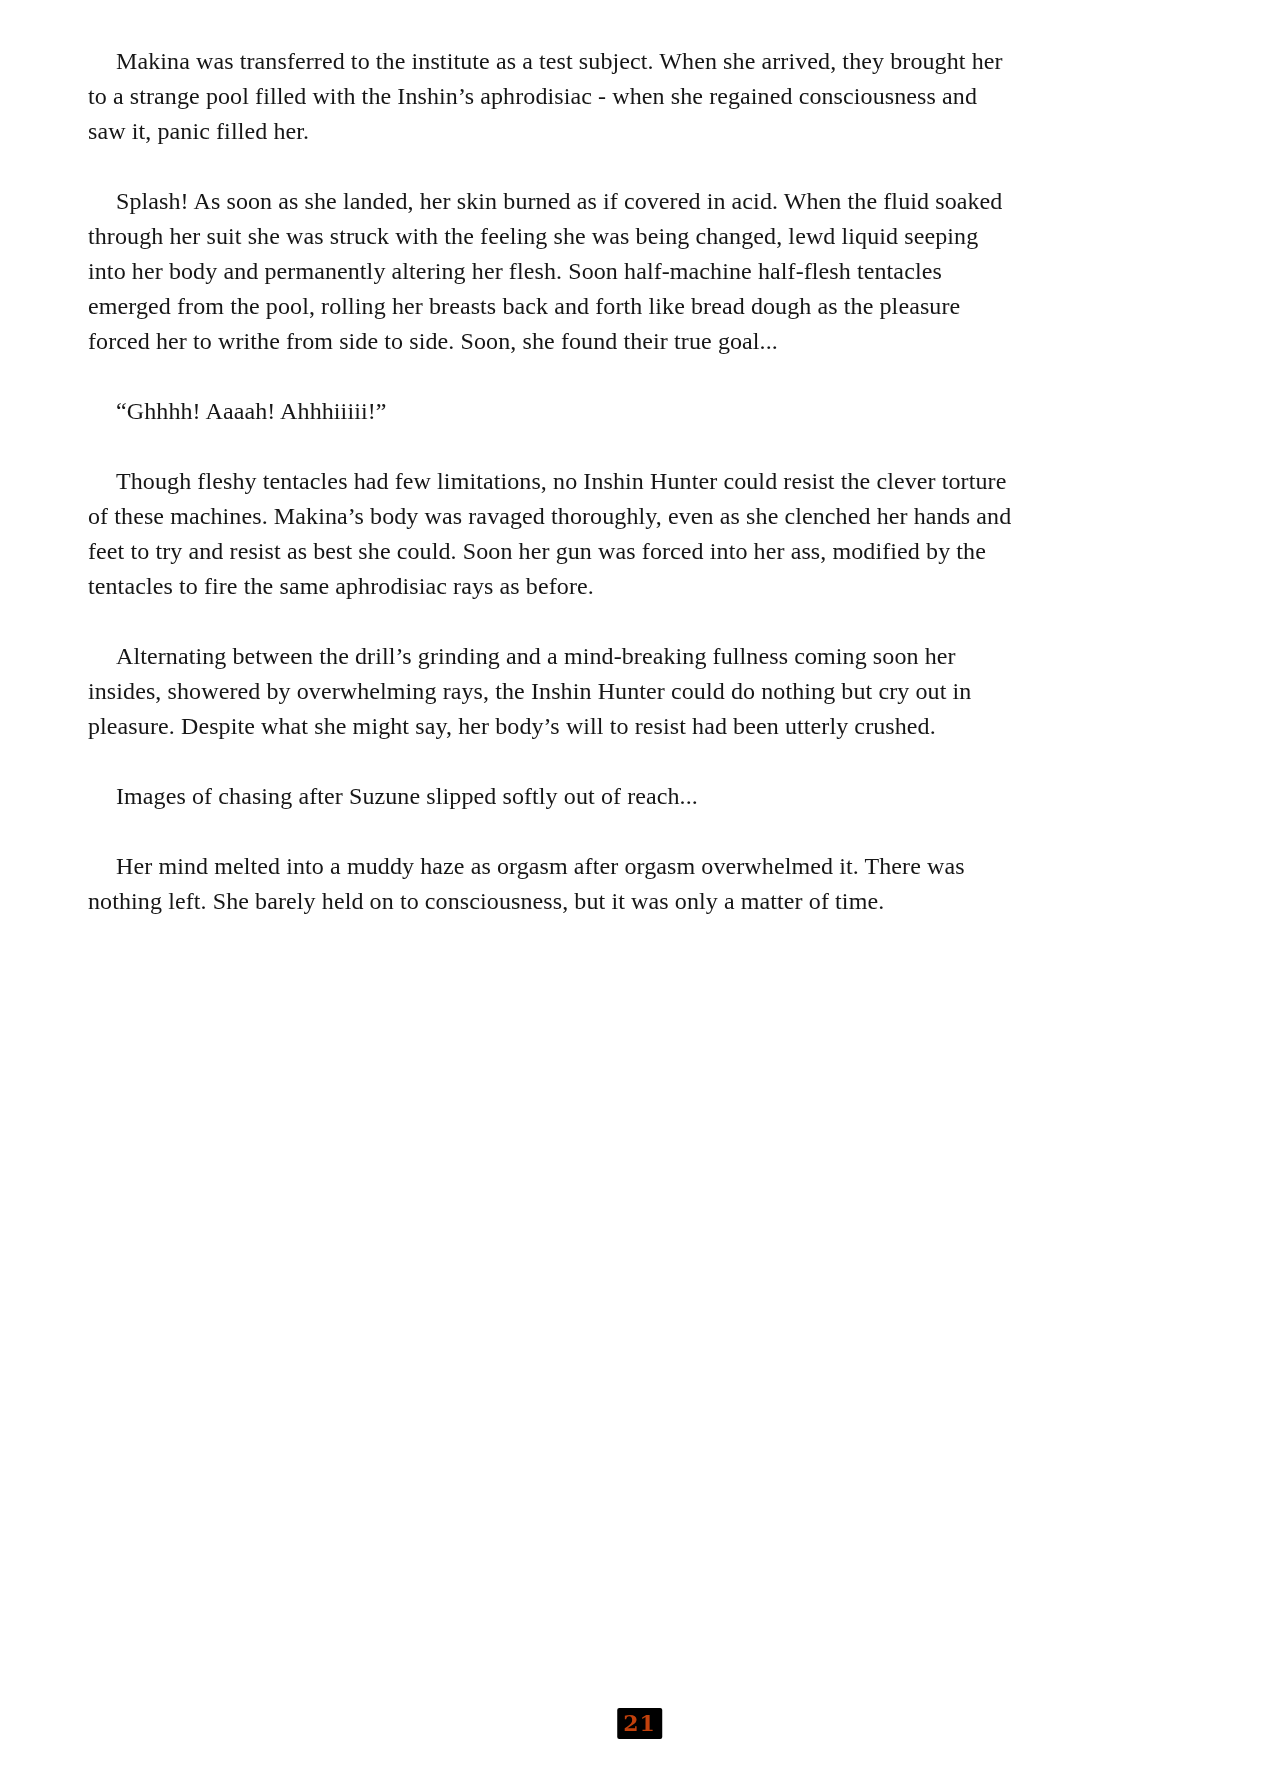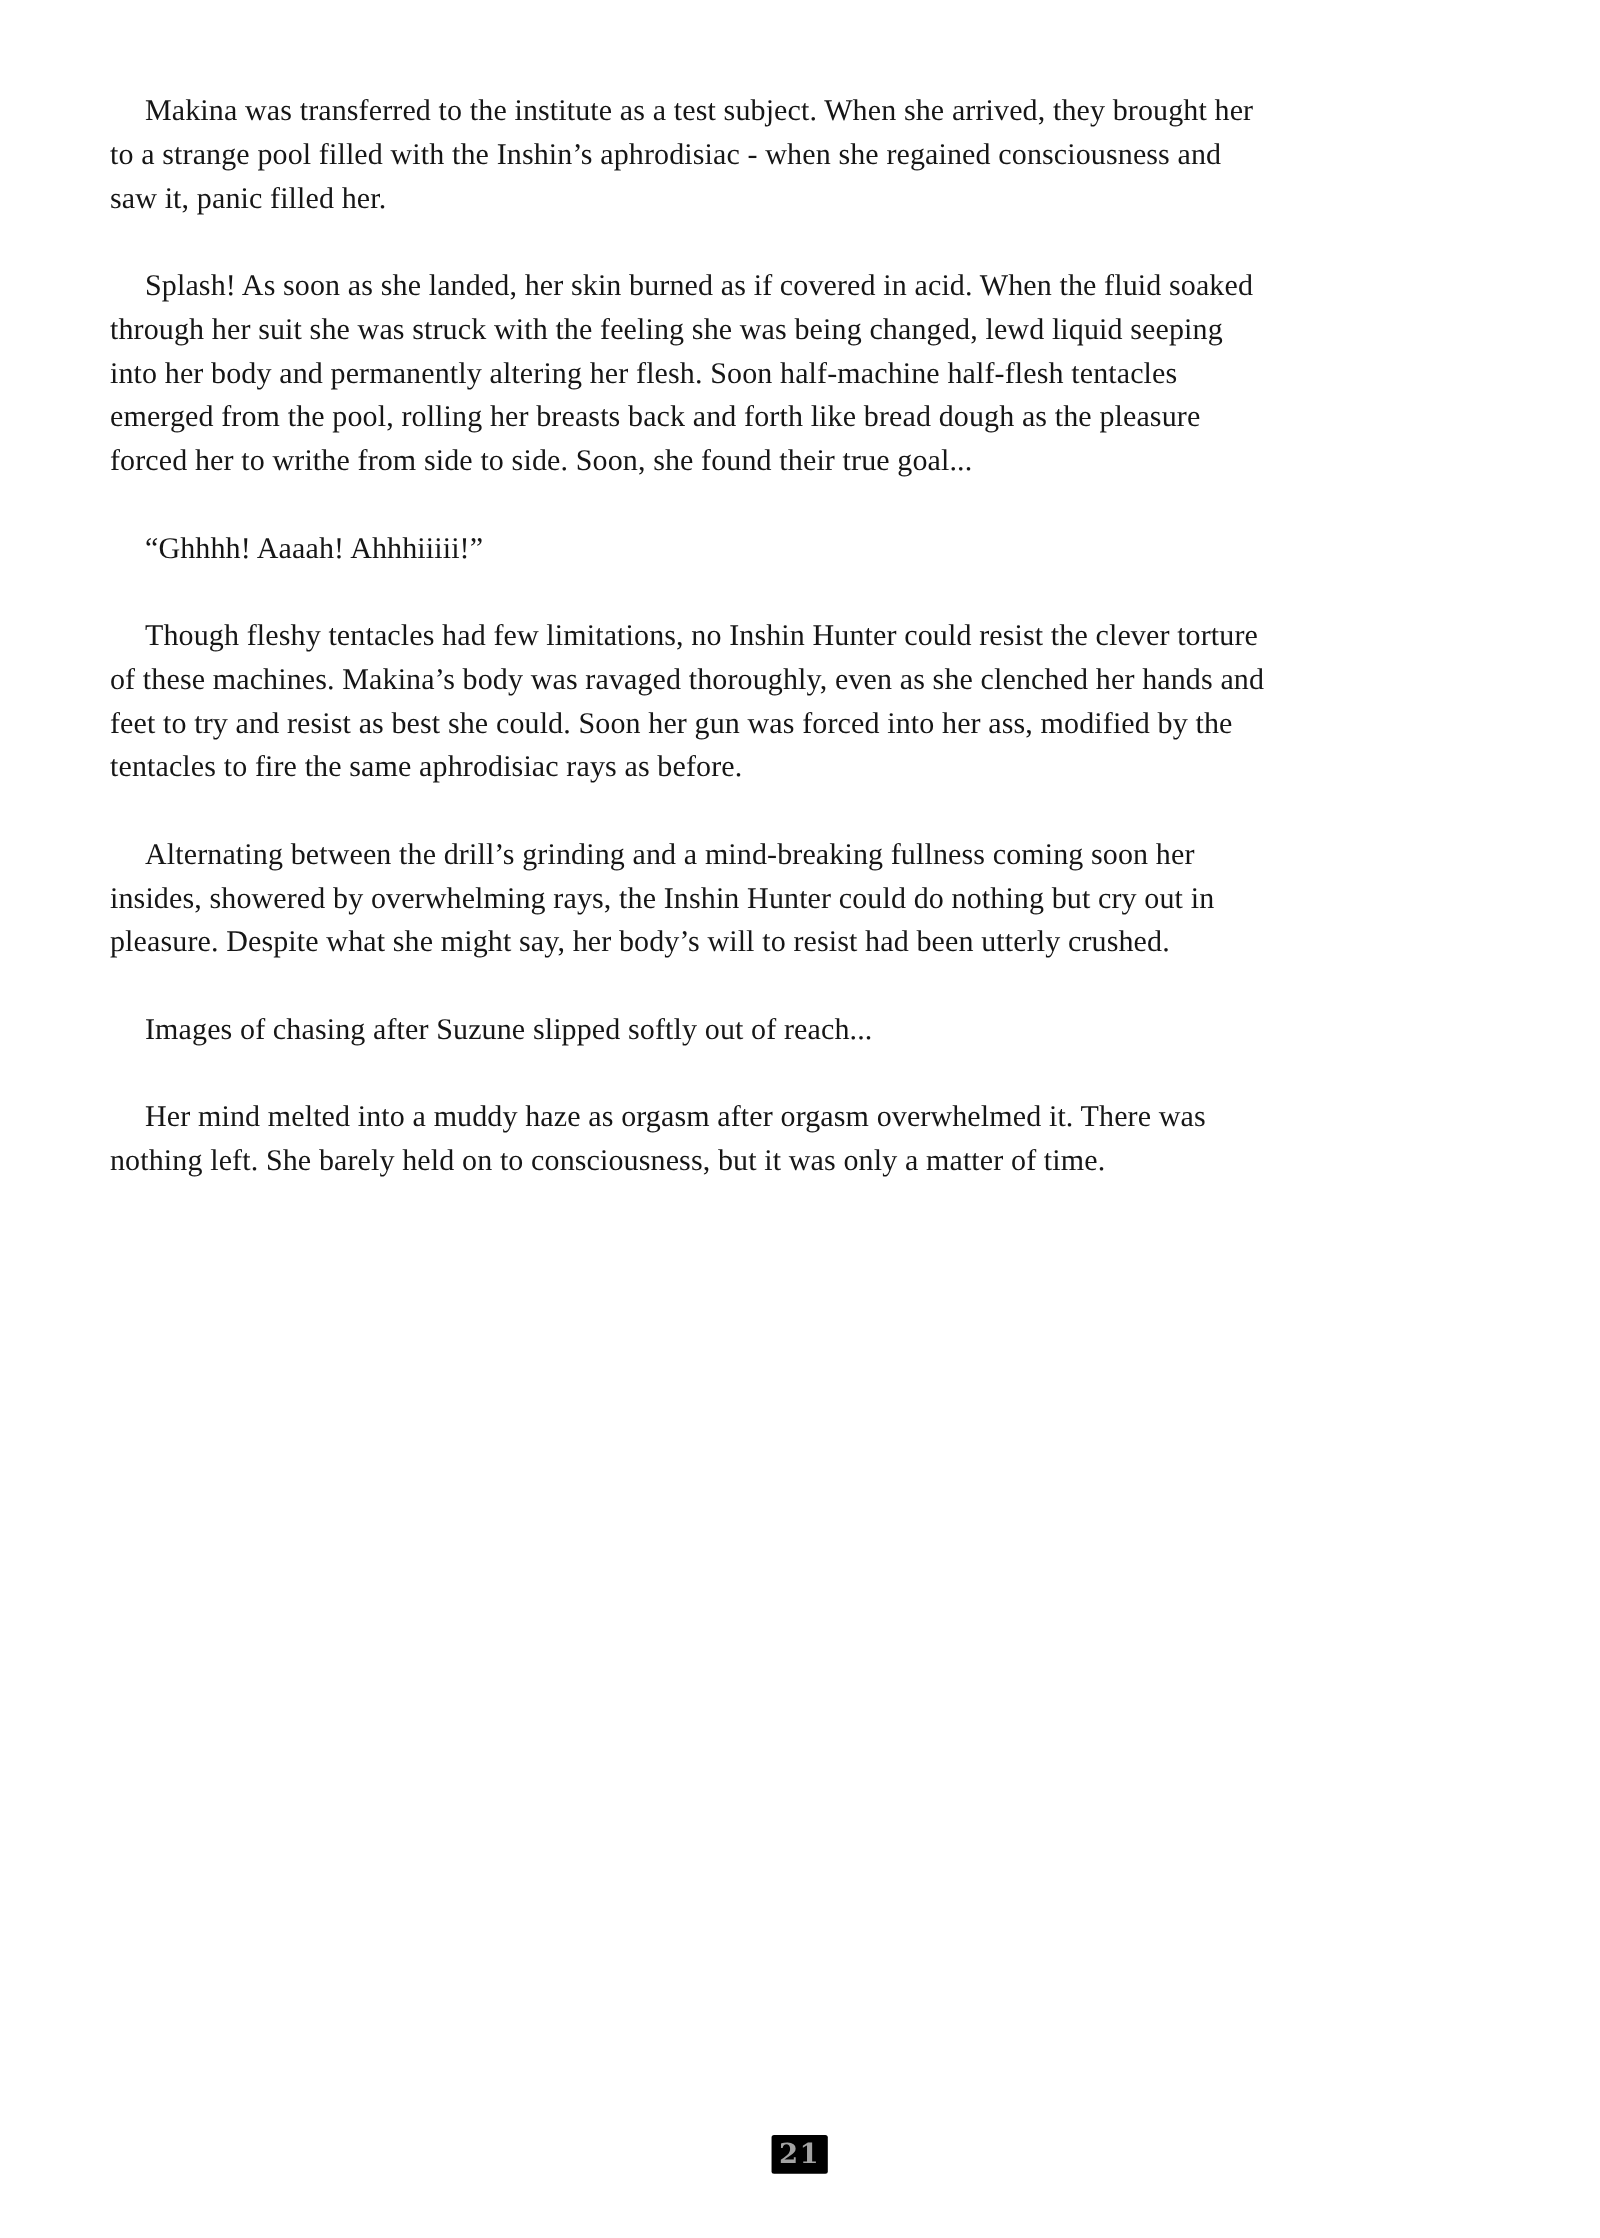--- a/index.html
+++ b/index.html
@@ -10,37 +10,37 @@
   .page {
     position: relative;
     width: 1280px;
     height: 1790px;
     background: #ffffff;
     overflow: hidden;
     font-family: "Liberation Serif", "DejaVu Serif", serif;
     color: #161616;
   }
   .text-block {
-    padding: 72px 62px 0 88px;
+    padding: 44px 62px 0 88px;
   }
   .text-block p {
     margin: 0 0 35px 0;
     font-size: 24px;
     line-height: 35px;
     white-space: pre-line;      
     text-indent: 28px;
     letter-spacing: 0.1px;
   }
   .page-number {
     position: absolute;
     top: 1708px;
     left: 50%;
     transform: translateX(-51%);
     background: #000000;
-    color: #a3a3a3;
+    color: #c2410c;
     font-family: "DejaVu Serif", serif;
     font-weight: bold;
     font-size: 22px;
     line-height: 26px;
     padding: 2px 6px 3px 6px;
     border-radius: 2px;
     letter-spacing: 1px;
     text-shadow: 0 0 1px #000;
   }
 </style>

